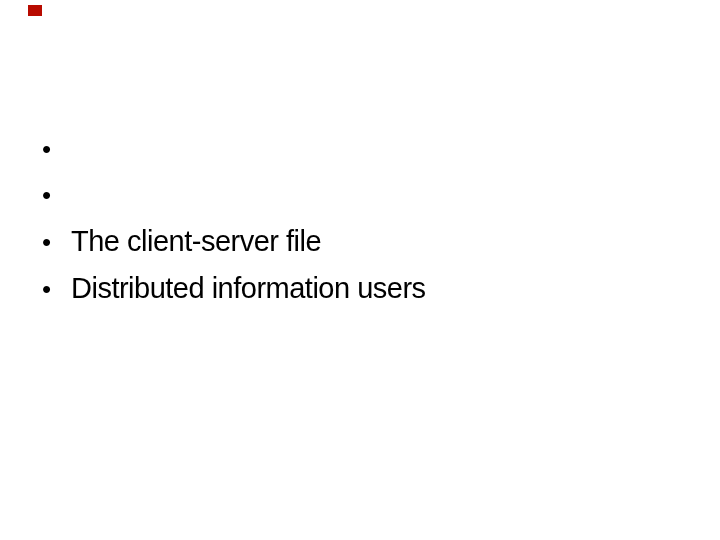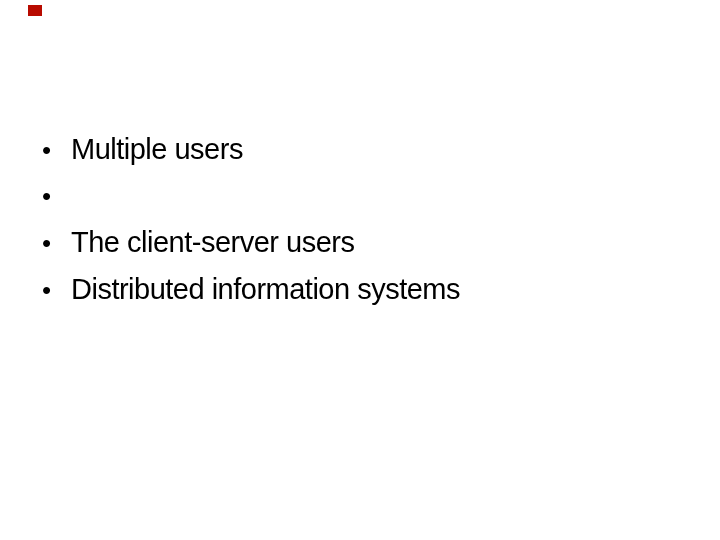--- a/index.html
+++ b/index.html
@@ -52,28 +52,27 @@
 </head>
 <body>
 
 <div class="slide">
 
   <div class="corner-marker" style="background: rgb(184, 11, 0);"></div>
 
   <ul class="bullet-list">
     <li class="bullet-item">
       <span class="bullet-glyph">•</span>
-      <span class="bullet-text">Multiple users</span>
     </li>
     <li class="bullet-item">
       <span class="bullet-glyph">•</span>
     </li>
     <li class="bullet-item">
       <span class="bullet-glyph">•</span>
-      <span class="bullet-text">The client-server users</span>
+      <span class="bullet-text">The client-server file</span>
     </li>
     <li class="bullet-item">
       <span class="bullet-glyph">•</span>
-      <span class="bullet-text">Distributed information systems</span>
+      <span class="bullet-text">Distributed information users</span>
     </li>
   </ul>
 
 </div>
 
 </body></html>

